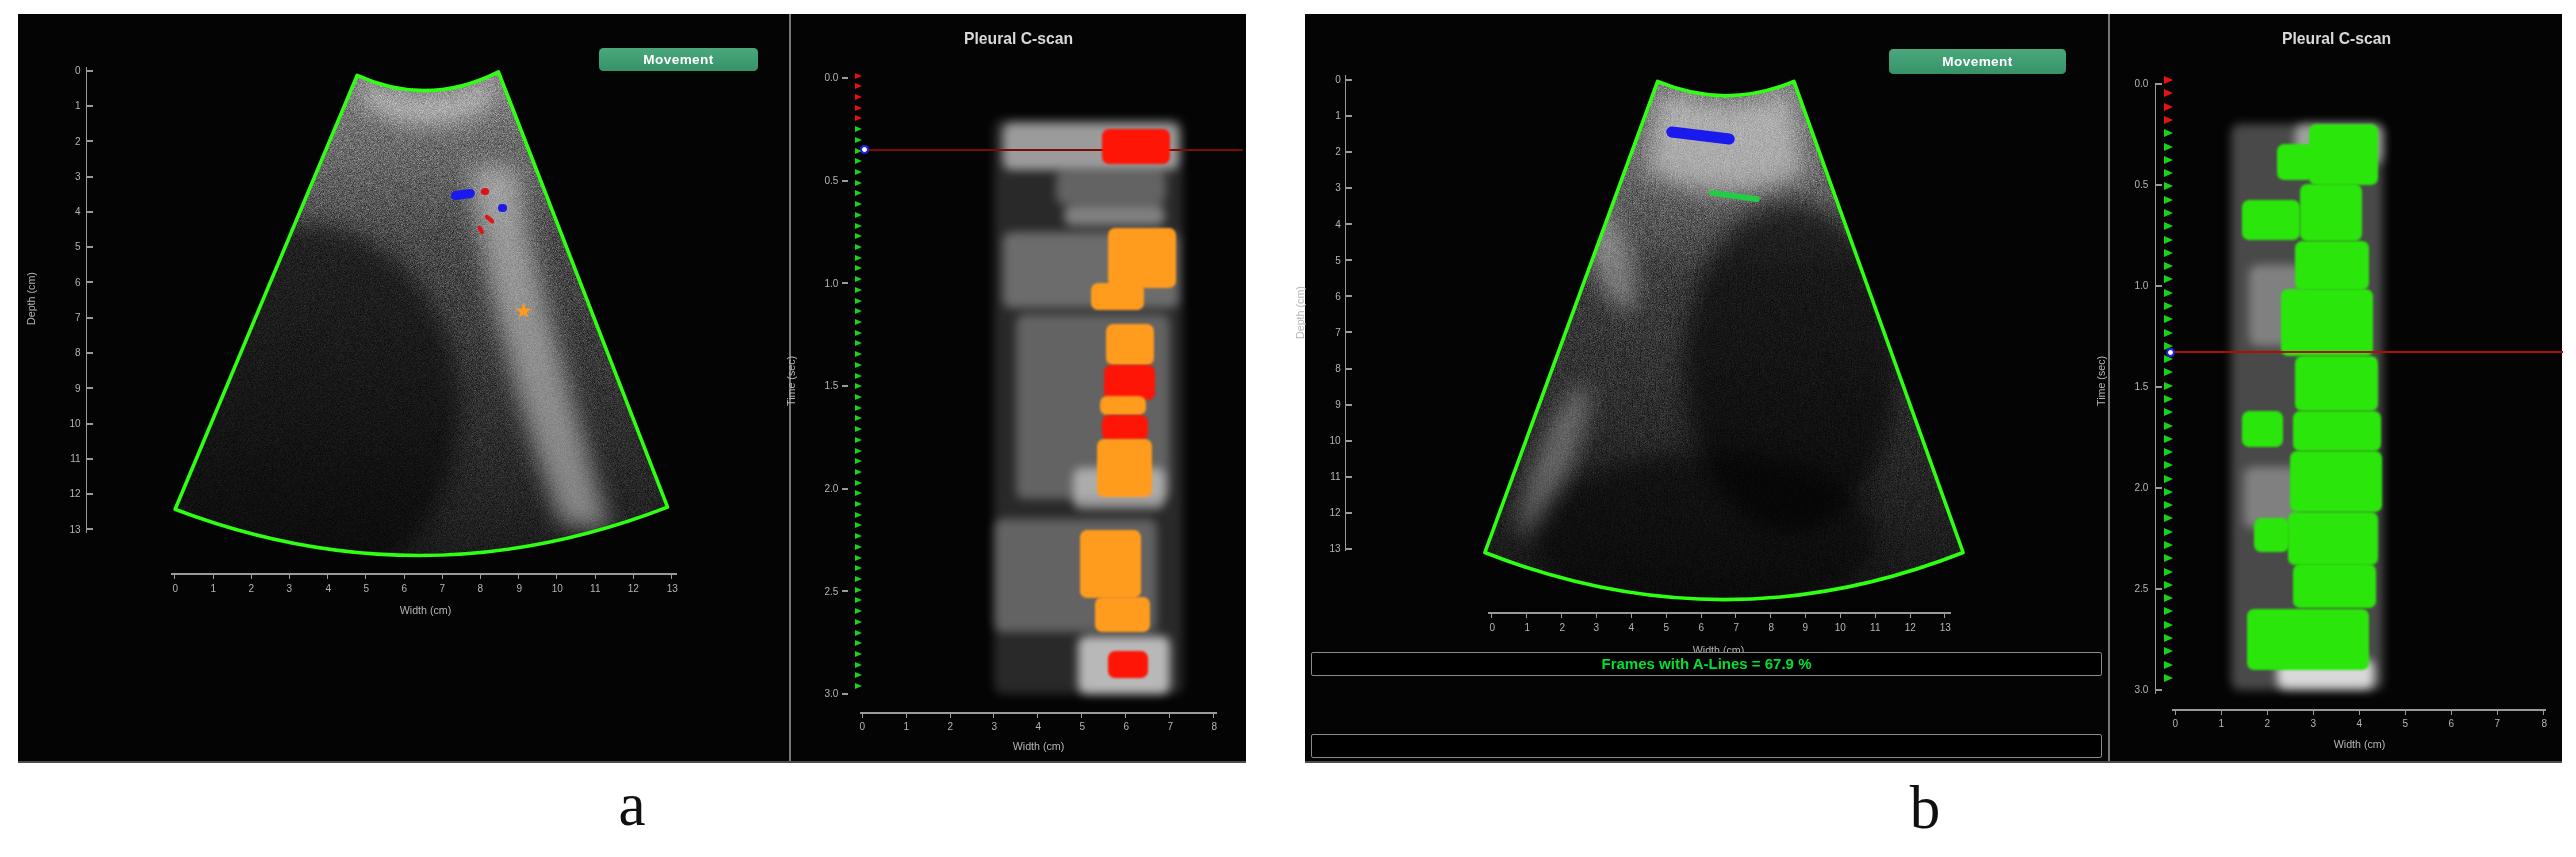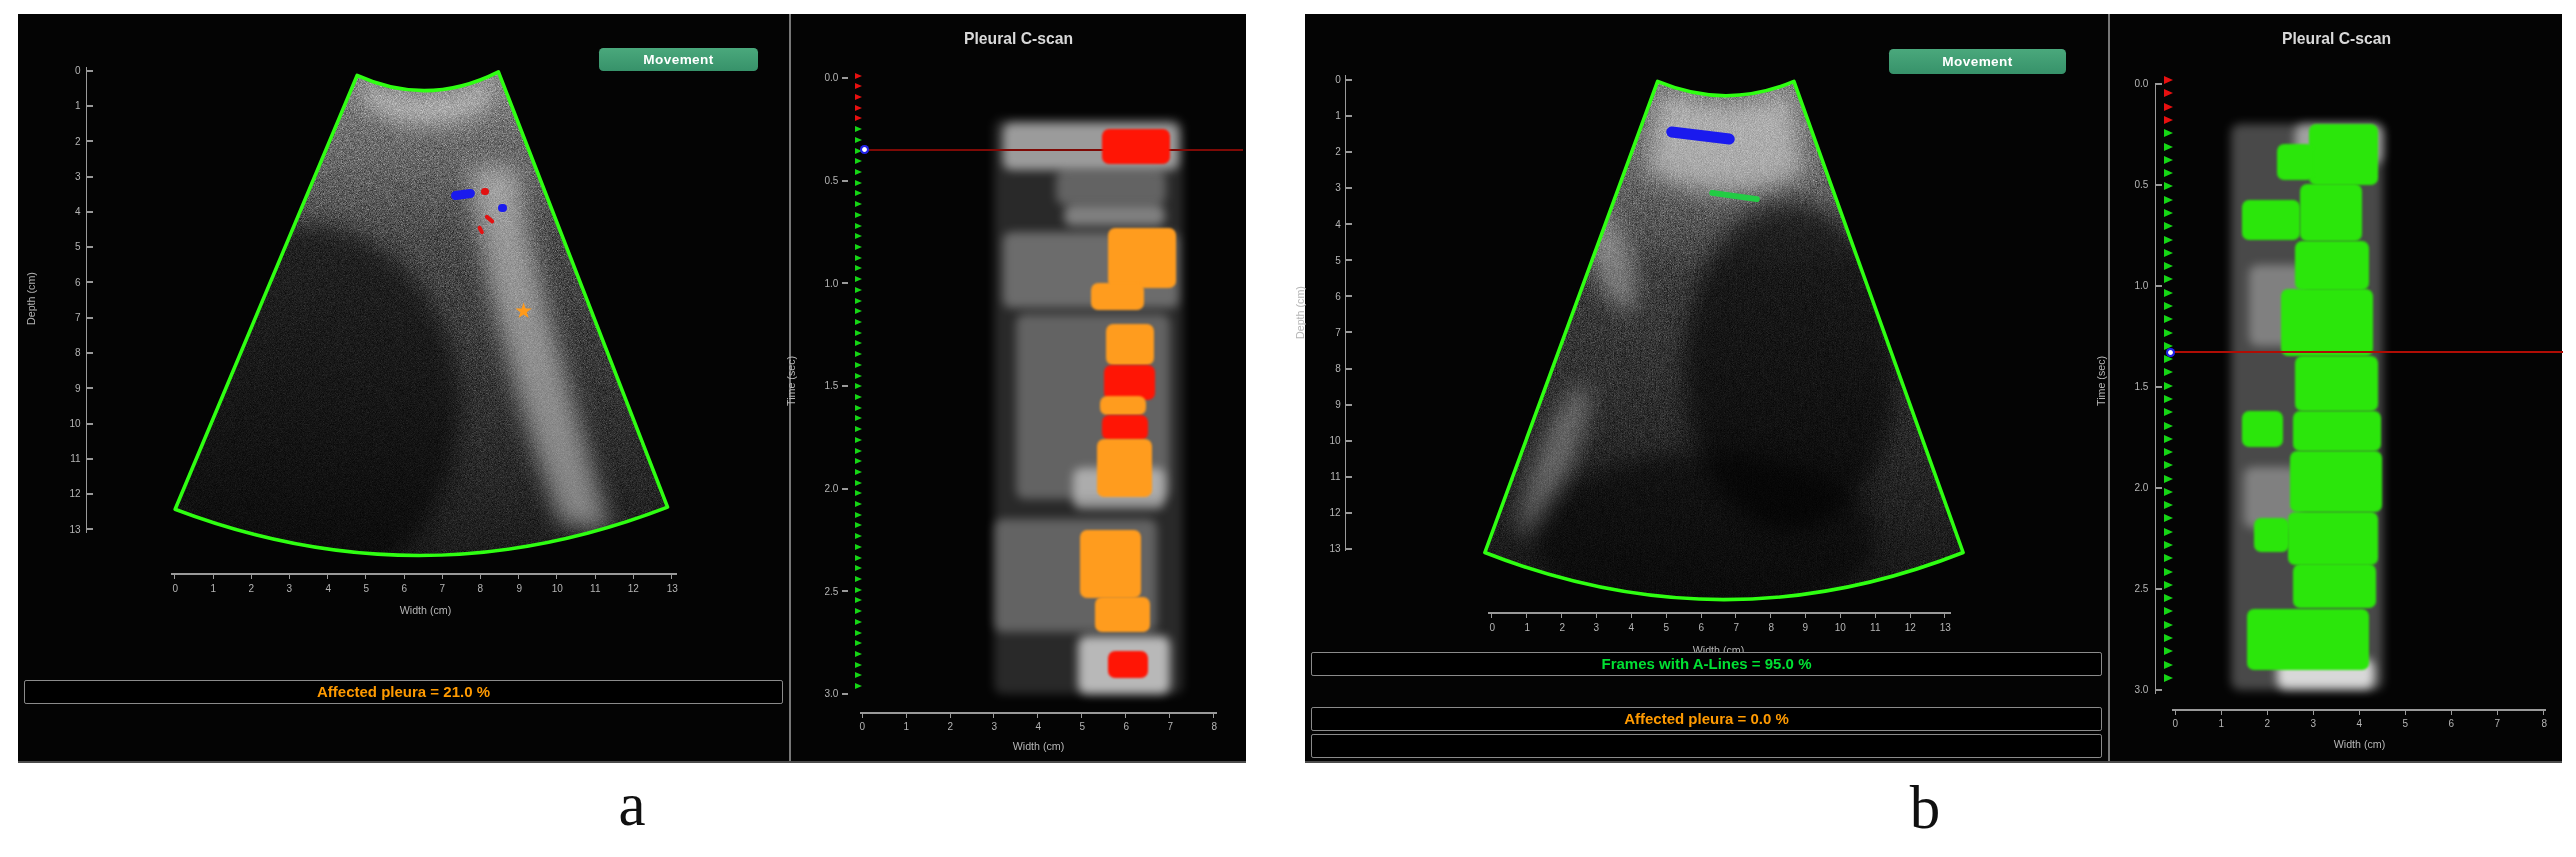--- a/index.html
+++ b/index.html
@@ -148,23 +148,20 @@
       <div style="position:absolute;inset:0;">
           <div class="us-mark" style="left:433px;top:166px;width:24px;height:9.3px;background:#1a1aee;border-radius:9.3px;transform:rotate(-8deg)"></div>
           <div class="us-mark" style="left:463px;top:164px;width:7.9px;height:7.1px;background:#e31111;border-radius:7.1px;transform:rotate(0deg)"></div>
           <div class="us-mark" style="left:480px;top:180px;width:8.6px;height:7.9px;background:#1a1aee;border-radius:7.9px;transform:rotate(0deg)"></div>
           <div class="us-mark" style="left:466px;top:193px;width:10.7px;height:4.3px;background:#e31111;border-radius:4.3px;transform:rotate(40deg)"></div>
           <div class="us-mark" style="left:458px;top:204px;width:9.3px;height:4.3px;background:#e31111;border-radius:4.3px;transform:rotate(62deg)"></div>
           <span class="us-mark" style="left:496px;top:277px;color:#ff9a1a;font-size:21.4px;line-height:21.4px">★</span>
         </div>
 
       <div style="position:absolute;inset:0;">
-          <div class="status-row" style="top:656px;height:21.4px">
-            <span style="color:#ff9a00">Affected pleura = 21.0 %</span>
-          </div>
         </div>
     </div>
 
     <div class="section-divider" style="left:771px;"></div>
 
     <div class="cscan-section" style="left:773px;width:455px;">
       <div class="cscan-title" style="top:5.7px;">Pleural C-scan</div>
 
       <div style="position:absolute;inset:0;">
           <div class="tick-label vt" style="left:14.3px;top:47px;width:33px">0.0</div>
@@ -405,24 +402,21 @@
         </div>
       <div class="axis-caption" style="left:342px;top:620px;width:143px;">Width (cm)</div>
 
       <div style="position:absolute;inset:0;">
           <div class="us-mark" style="left:361px;top:106px;width:69px;height:10.7px;background:#1a1aee;border-radius:10.7px;transform:rotate(7deg)"></div>
           <div class="us-mark" style="left:404px;top:169px;width:51px;height:6.4px;background:#22cc44;border-radius:6.4px;transform:rotate(8deg)"></div>
         </div>
 
       <div style="position:absolute;inset:0;">
           <div class="status-row" style="top:628px;height:21.4px">
-            <span style="color:#00e033">Frames with A-Lines = 95.0 %</span>
-          </div>
-          <div class="status-row" style="top:683px;height:21.4px">
-            <span style="color:#ff9a00">Affected pleura = 0.0 %</span>
+            <span style="color:#00e033">Frames with A-Lines = 67.9 %</span>
           </div>
           <div class="status-row" style="top:710px;height:21.4px">
             <span style="color:#ff1f1f"></span>
           </div>
         </div>
     </div>
 
     <div class="section-divider" style="left:803px;"></div>
 
     <div class="cscan-section" style="left:806px;width:451px;">

